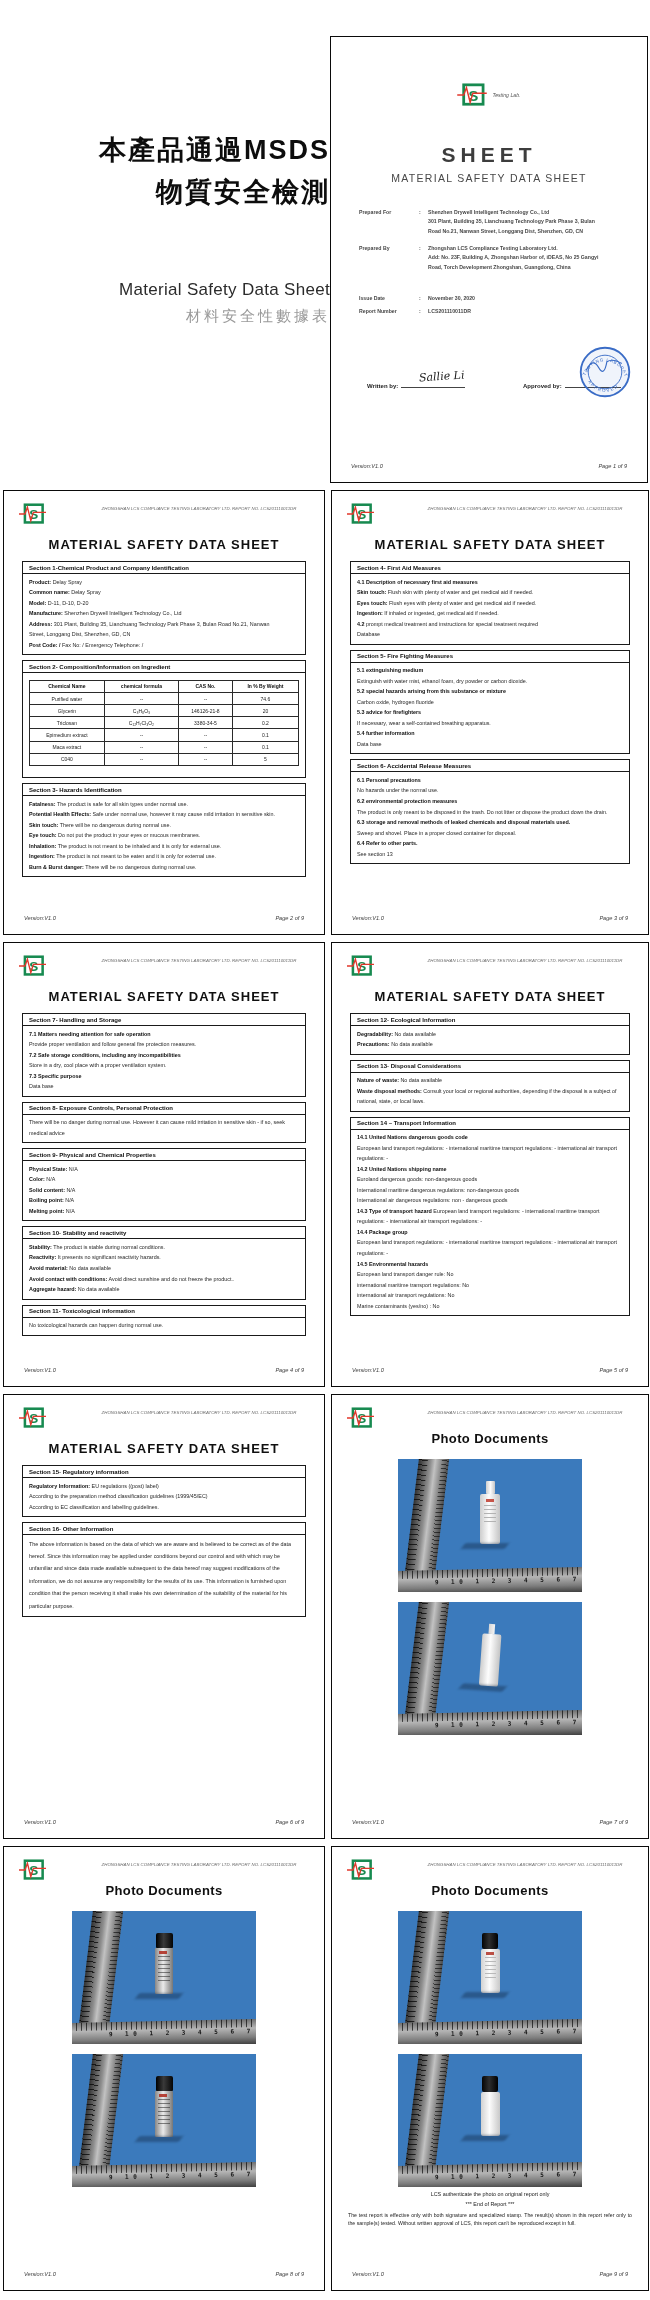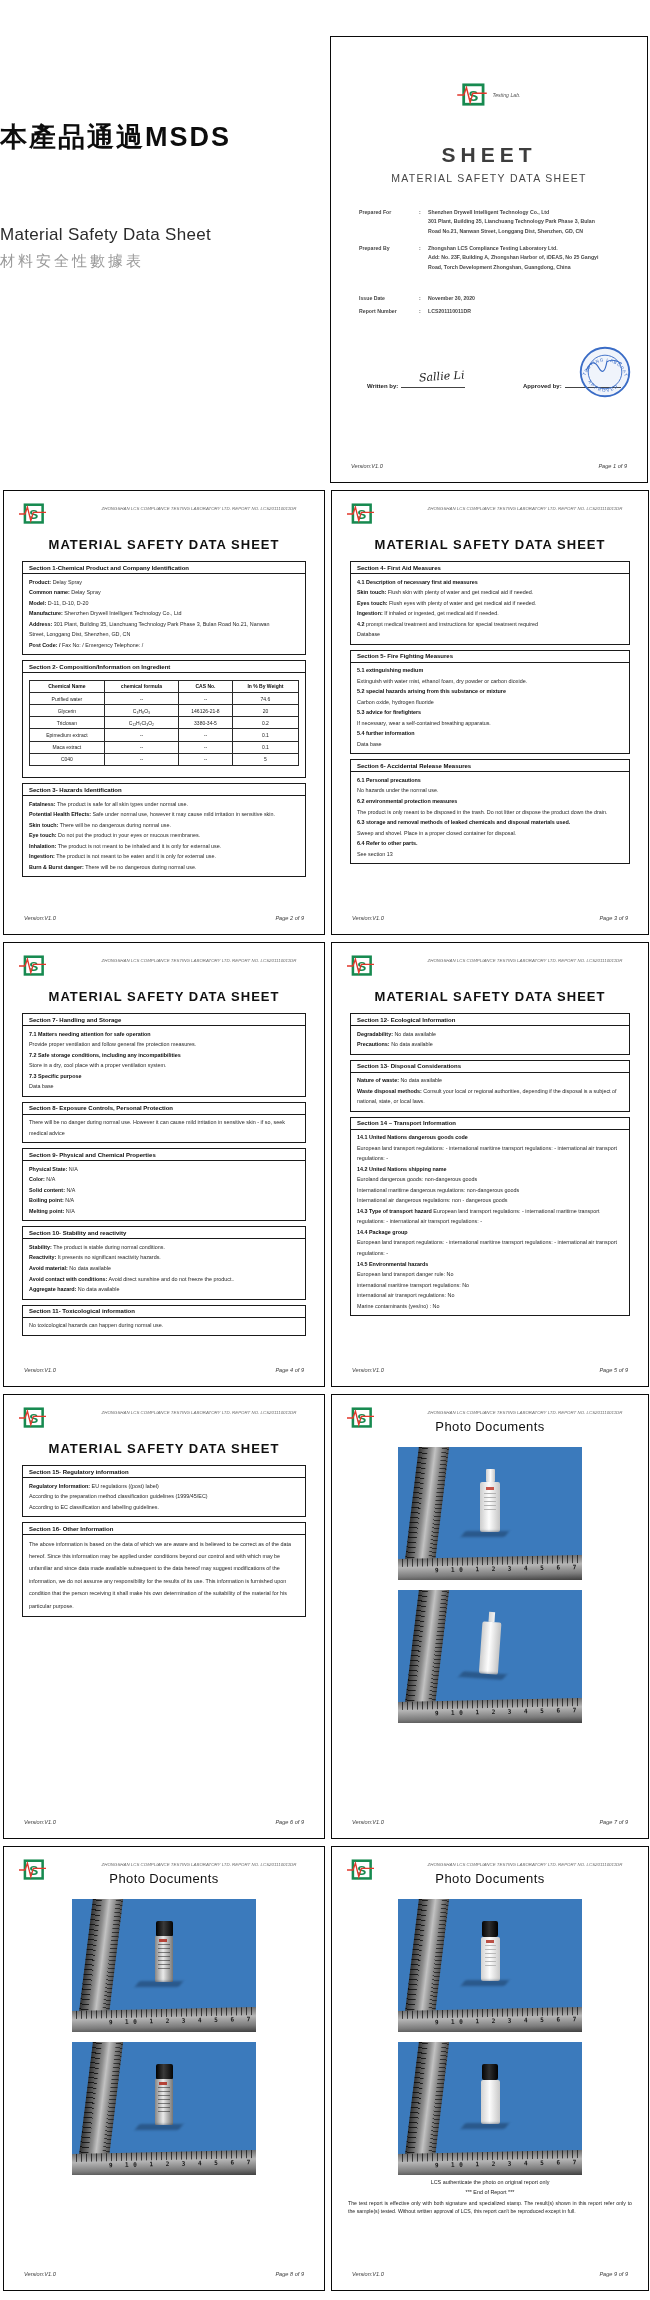--- a/index.html
+++ b/index.html
@@ -2,41 +2,41 @@
 <html><head>
 <meta charset="utf-8">
 <style>
   html,body { margin:0; padding:0; }
   body {
     position:relative; width:650px; height:2300px; background:#ffffff;
     font-family:"Liberation Sans", sans-serif; overflow:hidden;
   }
 
   
-  .promo { position:absolute; left:0; top:31px; width:330px; height:447px; text-align:left; }
+  .promo { position:absolute; left:0; top:44px; width:330px; height:447px; text-align:right; }
   .promo-headline { margin-top:86px; font-size:27px; line-height:1.55; font-weight:800; letter-spacing:2px; color:#0d0d0d; }
   .promo-sub-en { margin-top:66px; font-size:17px; color:#2b2b2b; letter-spacing:0.3px; }
   .promo-sub-zh { margin-top:7px; font-size:15px; color:#9a9a9a; letter-spacing:3px; }
 
   
   .sheet { position:absolute; width:318px; height:445px; background:#fff; border:1.5px solid #0a0a0a; box-sizing:border-box; color:#1c1c1c; }
   #p1 { left:330px; top:36px;  height:447px; }
   #p2 { left:3px;   top:490px; width:322px; }
   #p3 { left:331px; top:490px; }
   #p4 { left:3px;   top:942px; width:322px; }
   #p5 { left:331px; top:942px; }
   #p6 { left:3px;   top:1394px; width:322px; }
   #p7 { left:331px; top:1394px; }
   #p8 { left:3px;   top:1846px; width:322px; }
   #p9 { left:331px; top:1846px; }
 
   .hdrline { position:absolute; top:15px; left:86px; right:16px; font-size:4.4px; font-style:italic; color:#6a6a6a; text-align:center; }
   .pagelogo { position:absolute; top:12px; left:15px; }
   .sheet-title { margin-top:46px; text-align:center; font-size:13px; font-weight:bold; letter-spacing:1px; color:#101010; }
-  .photo-title { margin-top:24px; text-align:center; font-size:13px; font-weight:400; letter-spacing:0.4px; color:#101010; }
+  .photo-title { margin-top:36px; text-align:center; font-size:13px; font-weight:700; letter-spacing:0.4px; color:#101010; }
   .content { margin:9px 18px 0; }
 
   .secbox { border:1px solid #1a1a1a; margin-bottom:5px; }
   .sec-title { font-size:6px; font-weight:bold; padding:2.5px 6px; border-bottom:1px solid #1a1a1a; color:#0c0c0c; }
   .sec-body { padding:2.5px 6px 4px; }
   .ln { margin:0; font-size:5.4px; line-height:1.95; color:#282828; }
   .ln b { color:#0e0e0e; }
 
   .ing-table { width:100%; border-collapse:collapse; margin:4px 0 7px; }
   .ing-table th, .ing-table td { border:1px solid #2a2a2a; font-size:5px; padding:2.6px 2px; text-align:center; color:#222; }
@@ -113,20 +113,21 @@
   .disclaimer { margin:4px 16px 0; font-size:5.2px; line-height:1.6; text-align:justify; color:#222; }
 
   .logo-svg { display:block; }
 </style>
 </head>
 <body>
 
 <div class="promo">
   <div class="promo-headline">
     <div>本產品通過MSDS</div>
+    <div>物質安全檢測</div>
   </div>
   <div class="promo-sub-en">Material Safety Data Sheet</div>
   <div class="promo-sub-zh">材料安全性數據表</div>
 </div>
 
 <div class="sheet" id="p1">
   <div class="cover-logo-row">
     <svg class="logo-svg" viewBox="0 0 32 26" width="30" height="24">
       <rect x="7" y="2" width="21" height="21" fill="#ffffff" stroke="#178a50" stroke-width="3"></rect>
       <text x="17.5" y="19" text-anchor="middle" font-size="16" font-weight="bold" fill="#178a50" font-family="Liberation Sans, sans-serif">S</text>

